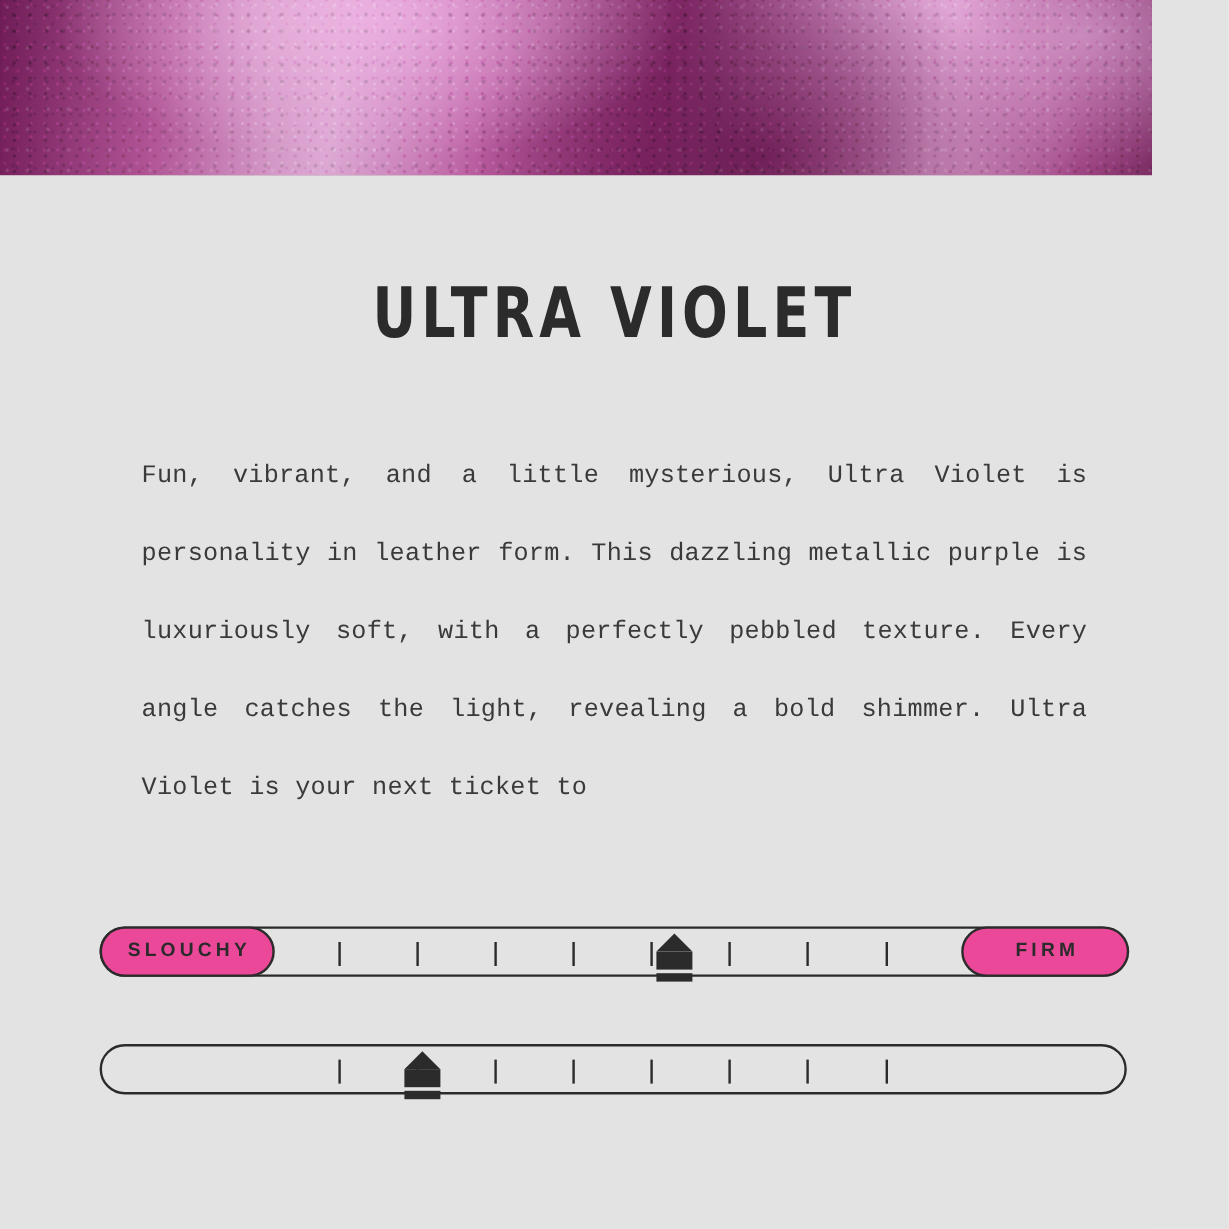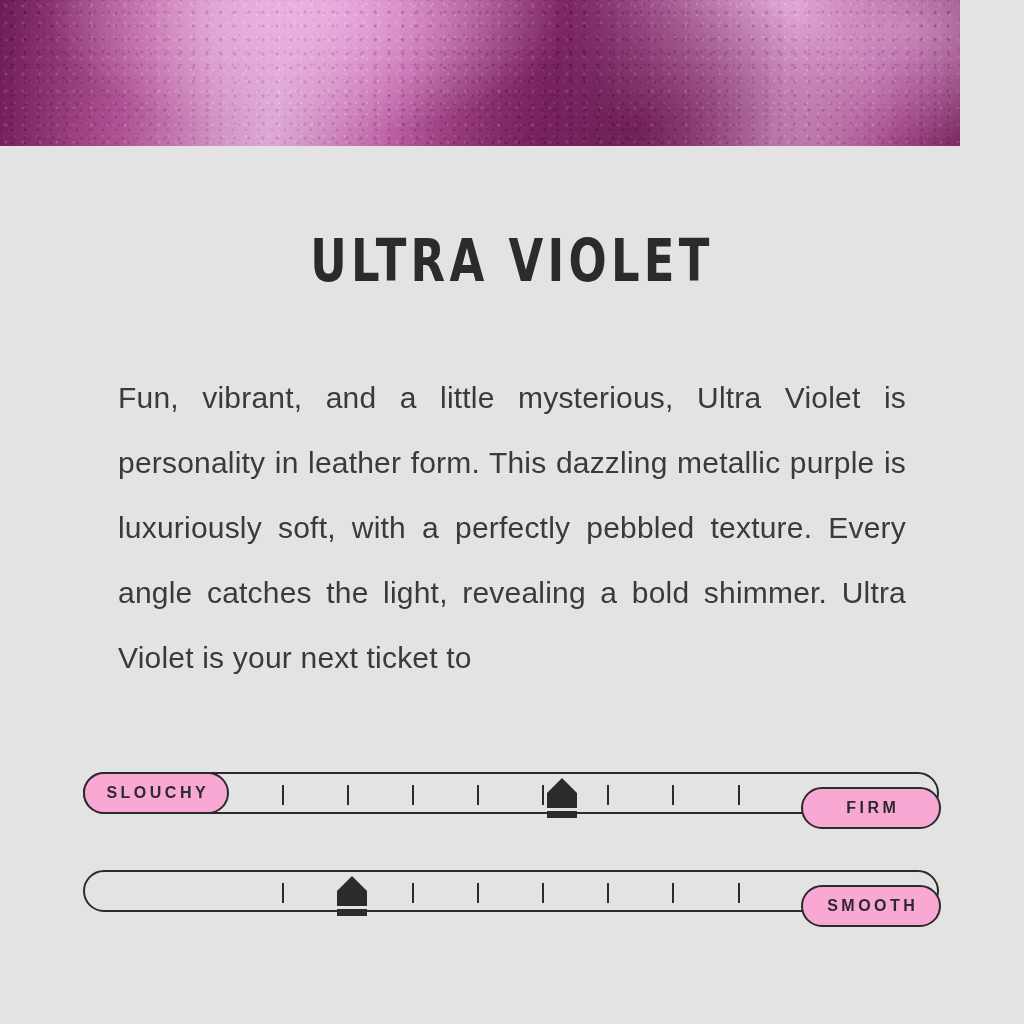--- a/index.html
+++ b/index.html
@@ -86,22 +86,22 @@
     transform: scaleX(0.86);
     transform-origin: center;
   }
 
   
   .body-copy {
     position: absolute;
     top: 365px;
     left: 118px;
     width: 788px;
-    font-family: Liberation Sans, sans-serif;
-    font-size: 30px;
+    font-family: Liberation Mono, monospace;
+    font-size: 21px;
     line-height: 65px;
     color: #3a3a3a;
     text-align: justify;
     letter-spacing: 0.2px;
   }
   .body-copy .last-line {
     display: block;
     text-align: center;
   }
 
@@ -128,33 +128,33 @@
     border-radius: 21px;
     background: #e3e3e3;
   }
   .cap {
     position: absolute;
     top: 0;
     height: 42px;
     box-sizing: border-box;
     border: 2px solid #2b2b2b;
     border-radius: 21px;
-    background: #f9a8d4;
+    background: #ec4899;
     display: flex;
     align-items: center;
     justify-content: center;
     font-family: "Liberation Sans", sans-serif;
     font-size: 16px;
     font-weight: 700;
     letter-spacing: 3.5px;
     color: #2b2b2b;
     text-indent: 3.5px;
   }
   .cap.left { left: 0; width: 146px; }
-  .cap.right { right: 0; width: 140px; margin-top: 15px; }
+  .cap.right { right: 0; width: 140px; }
 
   .ticks {
     position: absolute;
     left: 146px;
     right: 140px;
     top: 0;
     height: 42px;
   }
   .tick {
     position: absolute;
@@ -240,21 +240,20 @@
           <div class="tick" style="left:9%"></div>
           <div class="tick" style="left:20.5%"></div>
           <div class="tick" style="left:32%"></div>
           <div class="tick" style="left:43.5%"></div>
           <div class="tick" style="left:55%"></div>
           <div class="tick" style="left:66.5%"></div>
           <div class="tick" style="left:78%"></div>
           <div class="tick" style="left:89.5%"></div>
         </div>
       </div>
-      <div class="cap right">SMOOTH</div>
       <div class="marker" style="left:254px">
         <div class="head"></div>
         <div class="stem"></div>
         <div class="foot"></div>
       </div>
     </div>
 
   </div>
 </div>
 

